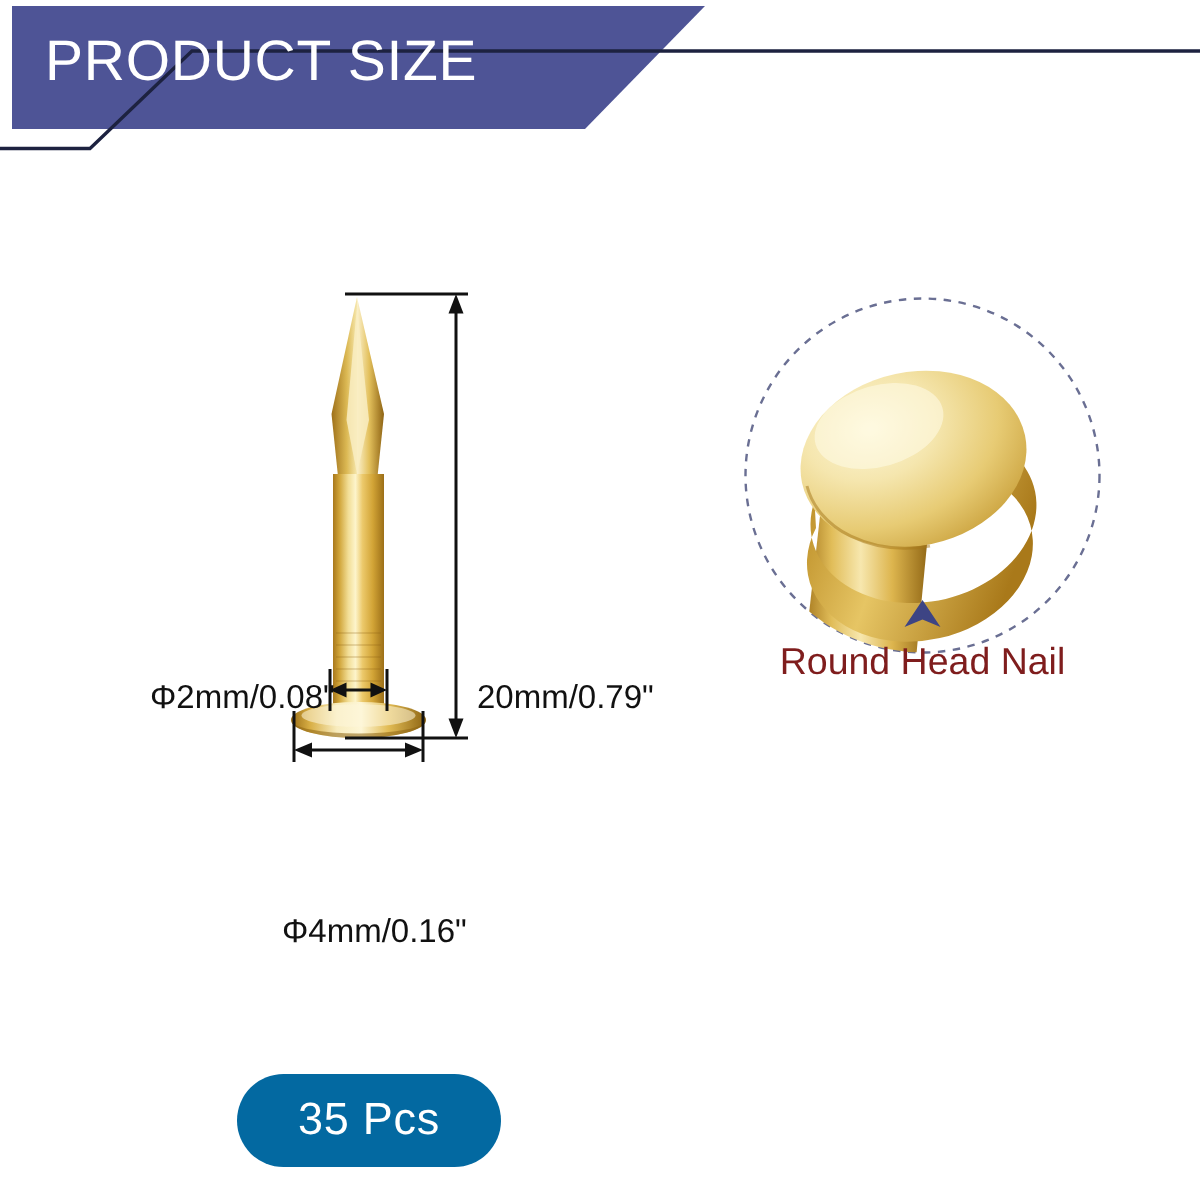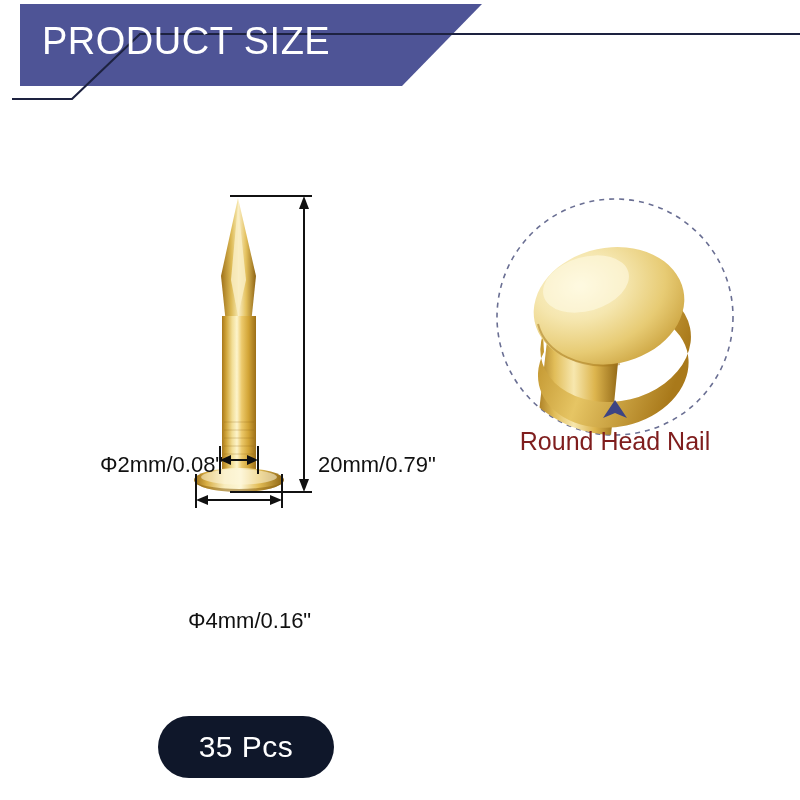--- a/index.html
+++ b/index.html
@@ -16,21 +16,20 @@
     position: relative;
   }
 
   
   #header-banner {
     position: absolute;
     left: 0;
     top: 0;
     width: 728px;
     height: 104px;
-    margin-left: 12px;
   }
   #header-title {
     position: absolute;
     left: 30px;
     top: 18px;
     font-size: 38px;
     line-height: 46px;
     letter-spacing: 0.5px;
     color: #ffffff;
     white-space: nowrap;
@@ -98,21 +97,21 @@
   #dim-label-head  { left: 108px; top: 424px; }
 
   
   #quantity-badge {
     position: absolute;
     left: 158px;
     top: 612px;
     width: 176px;
     height: 62px;
     border-radius: 31px;
-    background: #0f172a;
+    background: #0369a1;
     display: flex;
     align-items: center;
     justify-content: center;
   }
   #quantity-badge-label {
     color: #ffffff;
     font-size: 30px;
     line-height: 34px;
     letter-spacing: 0.5px;
   }

